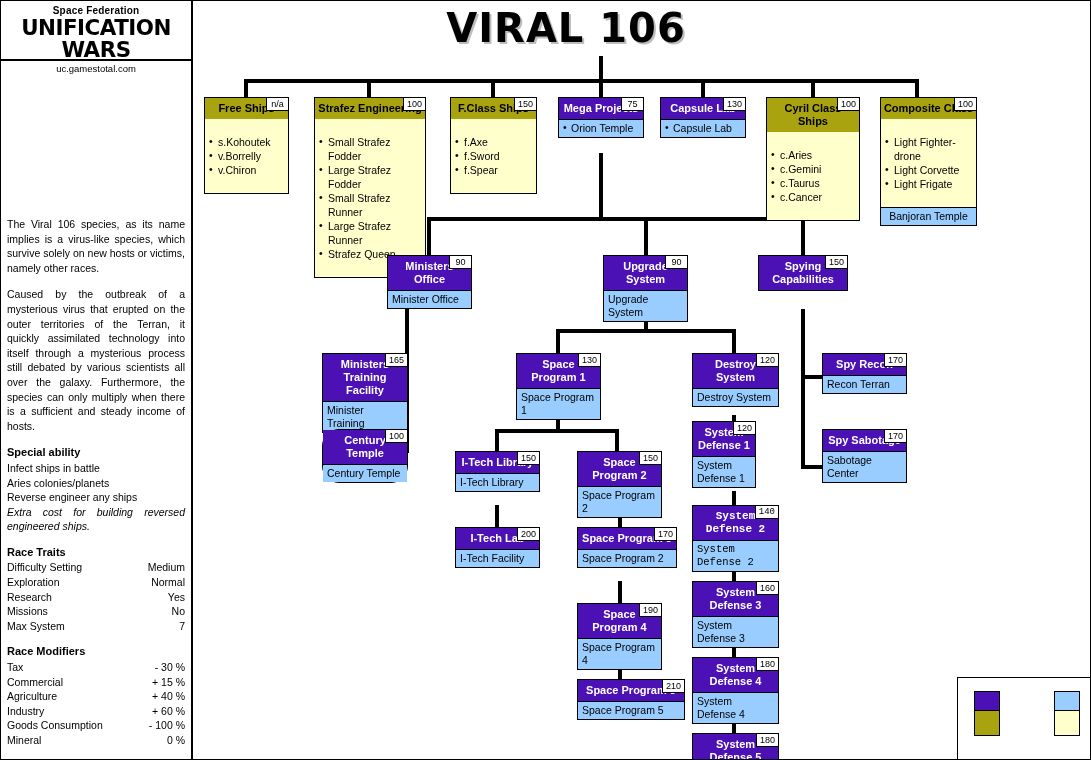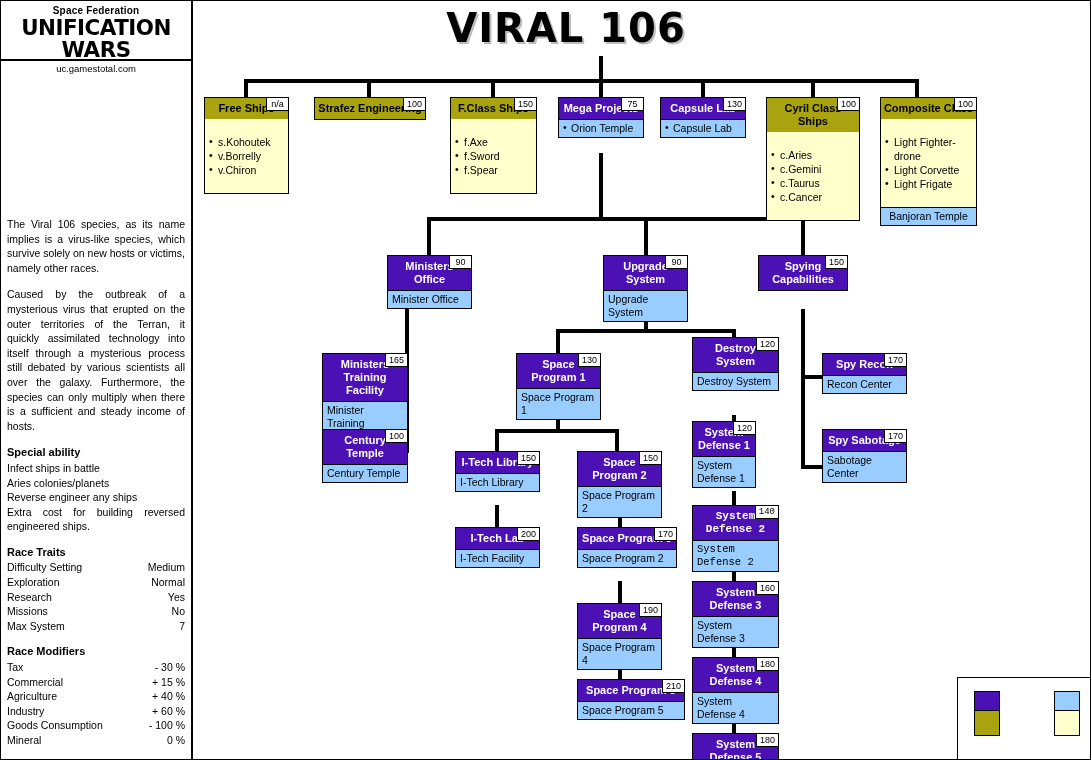--- a/index.html
+++ b/index.html
@@ -35,21 +35,21 @@
     transform:scaleX(1.02);
   }
   #logo-sub2{font-size:9.5px;margin-top:2px;}
   #sidebar-body{
     position:absolute;left:6px;top:216px;width:178px;
     font-size:10.5px;line-height:14.6px;
   }
   .para{text-align:justify;margin-bottom:12px;}
   .sec-head{font-weight:bold;font-size:11px;margin-bottom:1px;}
   .ability-line{line-height:14.6px;}
-  .ability-justify{text-align:justify;}
+  .ability-justify{text-align:justify;font-style:italic;}
   .kv{display:flex;justify-content:space-between;line-height:14.6px;}
   .kv .k{text-align:left;}
   .kv .v{}
   .gap{height:11px;}
 
   
   #main-title{
     position:absolute;left:400px;top:4px;width:330px;
     text-align:center;font-size:40px;font-weight:bold;
     font-family:"DejaVu Sans", sans-serif;
@@ -252,20 +252,29 @@
       <li>v.Chiron</li>
     </ul>
       </div>
   </div>
 
   <div class="node ship" style="left:313px;top:96px;width:112px;">
     <div class="hdr">
       <span>Strafez Engineering</span>
       <span class="cost">100</span>
     </div>
+    <div class="body">
+        <ul>
+      <li>Small Strafez Fodder</li>
+      <li>Large Strafez Fodder</li>
+      <li>Small Strafez Runner</li>
+      <li>Large Strafez Runner</li>
+      <li>Strafez Queen</li>
+    </ul>
+      </div>
   </div>
 
   <div class="node ship" style="left:449px;top:96px;width:87px;">
     <div class="hdr">
       <span>F.Class Ships</span>
       <span class="cost">150</span>
     </div>
     <div class="body">
         <ul>
       <li>f.Axe</li>
@@ -345,21 +354,21 @@
   </div>
 
   <div class="node proj" style="left:321px;top:352px;width:86px;">
     <div class="hdr">
       <span>Ministers Training Facility</span>
       <span class="cost">165</span>
     </div>
     <div class="sub">Minister Training</div>
   </div>
 
-  <div class="node proj" style="left:321px;top:428px;width:86px;">
+  <div class="node proj" style="left:321px;top:428px;width:86px;border-radius:17px;">
     <div class="hdr">
       <span>Century Temple</span>
       <span class="cost">100</span>
     </div>
     <div class="sub">Century Temple</div>
   </div>
 
   <div class="node proj" style="left:515px;top:352px;width:85px;">
     <div class="hdr">
       <span>Space Program 1</span>
@@ -409,21 +418,21 @@
   </div>
 
   <div class="node proj" style="left:576px;top:678px;width:108px;">
     <div class="hdr">
       <span>Space Program 5</span>
       <span class="cost">210</span>
     </div>
     <div class="sub">Space Program 5</div>
   </div>
 
-  <div class="node proj" style="left:691px;top:336px;width:87px;">
+  <div class="node proj" style="left:691px;top:352px;width:87px;">
     <div class="hdr">
       <span>Destroy System</span>
       <span class="cost">120</span>
     </div>
     <div class="sub">Destroy System</div>
   </div>
 
   <div class="node proj" style="left:691px;top:420px;width:64px;">
     <div class="hdr">
       <span>System Defense 1</span>
@@ -462,21 +471,21 @@
       <span class="cost">180</span>
     </div>
 
   </div>
 
   <div class="node proj" style="left:821px;top:352px;width:85px;">
     <div class="hdr">
       <span>Spy Recon</span>
       <span class="cost">170</span>
     </div>
-    <div class="sub">Recon Center</div>
+    <div class="sub">Recon Terran</div>
   </div>
 
   <div class="node proj" style="left:821px;top:428px;width:85px;">
     <div class="hdr">
       <span>Spy Sabotage</span>
       <span class="cost">170</span>
     </div>
     <div class="sub">Sabotage Center</div>
   </div>
 

